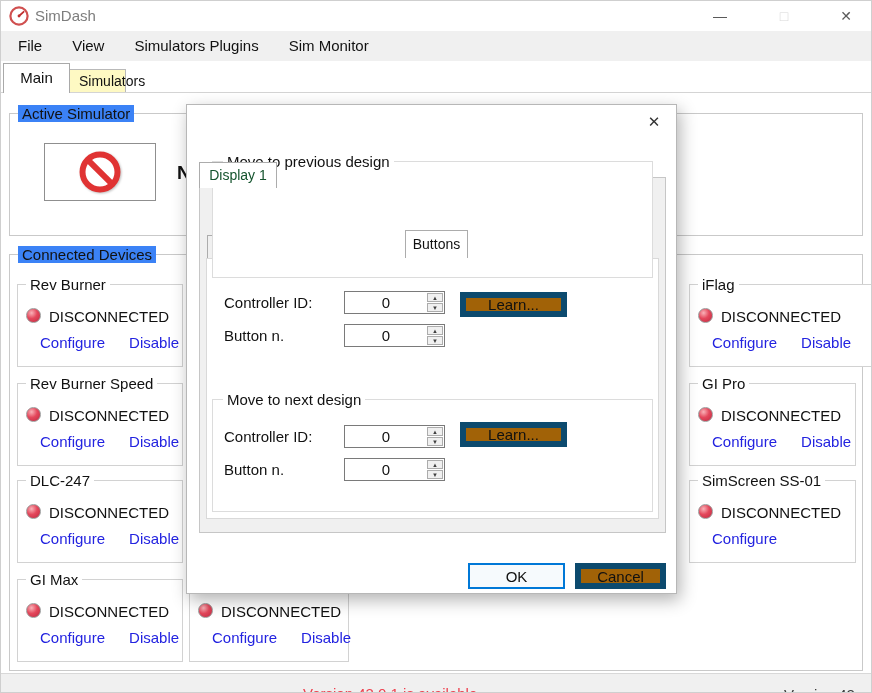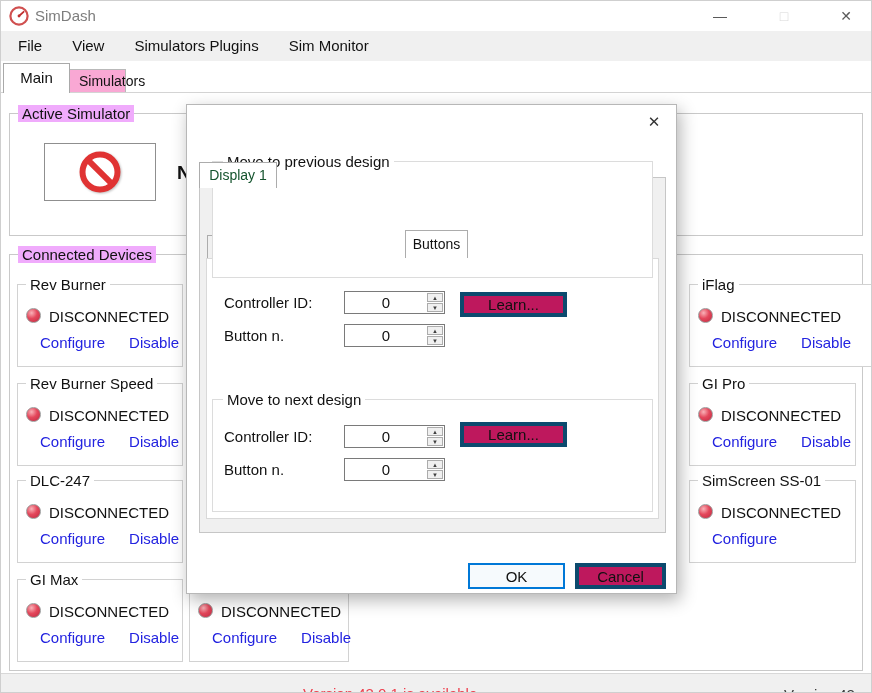--- a/index.html
+++ b/index.html
@@ -11,24 +11,24 @@
   .app-title{position:absolute;left:34px;top:6px;font-size:15px;color:#7d7d7d;}
   .winbtn{position:absolute;top:0;width:46px;height:30px;display:flex;align-items:center;justify-content:center;font-size:14px;color:#5a5a5a;}
   .winbtn.max{color:#d8d8d8;}
   
   .menubar{position:absolute;left:0;top:30px;width:100%;height:30px;background:#f0f0f0;display:flex;align-items:center;padding-left:2px;}
   .menu-item{padding:8px 15px;font-size:15px;color:#111;line-height:30px;}
   
   .tabline{position:absolute;left:0;top:91px;width:100%;height:1px;background:#d4d4d4;}
   .mtab{position:absolute;font-size:15px;color:#111;text-align:center;}
   .mtab.sel{left:2px;top:62px;width:67px;height:30px;background:#fff;border:1px solid #a9a9a9;border-bottom:none;line-height:28px;z-index:2;}
-  .mtab.unsel{left:49px;top:68px;width:76px;height:23px;background:#f9a8d4;border:1px solid #b9b9b9;border-bottom:none;line-height:22px;font-size:14px;padding-left:28px;}
+  .mtab.unsel{left:49px;top:68px;width:76px;height:23px;background:#fef9c3;border:1px solid #b9b9b9;border-bottom:none;line-height:22px;font-size:14px;padding-left:28px;}
   
   .group{position:absolute;border:1px solid #c9c9c9;background:transparent;}
-  .glabel{position:absolute;top:-9px;left:8px;background:#f0abfc;padding:0 4px;font-size:15px;color:#111;white-space:nowrap;}
+  .glabel{position:absolute;top:-9px;left:8px;background:#3b82f6;padding:0 4px;font-size:15px;color:#111;white-space:nowrap;}
   
   .simimg{position:absolute;left:34px;top:29px;width:112px;height:58px;border:1px solid #8f8f8f;background:#fff;display:flex;align-items:center;justify-content:center;}
   .nosim-text{position:absolute;left:167px;top:48px;font-size:19px;font-weight:bold;color:#111;}
   
   .panel{position:absolute;width:166px;height:83px;border:1px solid #d2d2d2;background:#fff;}
   .ptitle{position:absolute;top:-9px;left:8px;background:#fff;padding:0 4px;font-size:15px;color:#111;white-space:nowrap;}
   .led{position:absolute;left:8px;top:23px;width:15px;height:15px;border-radius:50%;border:1px solid #9a9a9a;background:radial-gradient(circle at 35% 30%,#f9b2b8 0%,#e4485c 45%,#c02840 100%);}
   .pstatus{position:absolute;left:31px;top:23px;font-size:15px;color:#111;}
   .plinks{position:absolute;left:22px;top:49px;display:flex;gap:24px;}
   .plink{font-size:15px;color:#2323e0;cursor:pointer;}
@@ -47,21 +47,21 @@
   .itab{position:absolute;font-size:14px;color:#111;text-align:center;background:#f0f0f0;border:1px solid #acacac;border-bottom:none;height:23px;line-height:22px;top:130px;}
   .itab.sel{top:125px;height:28px;line-height:27px;background:#fff;z-index:4;font-size:14px;}
   .ipage{position:absolute;left:19px;top:153px;width:453px;height:261px;background:#fff;border:1px solid #d9d9d9;}
   .dgroup{position:absolute;left:25px;width:441px;border:1px solid #dcdcdc;background:#fff;}
   .dgroup .glabel{background:#fff;}
   .frow-label{position:absolute;font-size:15px;color:#111;}
   .spin{position:absolute;width:101px;height:23px;border:1px solid #7a7a7a;background:#fff;display:flex;}
   .spin-val{flex:1;text-align:center;line-height:21px;font-size:15px;color:#111;}
   .spin-btns{width:17px;display:flex;flex-direction:column;gap:1px;padding:1px 1px 1px 0;}
   .spin-b{flex:1;background:#f0f0f0;border:1px solid #acacac;font-size:6px;color:#404040;display:flex;align-items:center;justify-content:center;}
-  .btn{position:absolute;background:#be185d;border:4px solid #0c4a6e;font-size:15px;color:#111;display:flex;align-items:center;justify-content:center;}
+  .btn{position:absolute;background:#a16207;border:6px solid #0c4a6e;font-size:15px;color:#111;display:flex;align-items:center;justify-content:center;}
   .btn.ok{background:#f6fafd;border:2px solid #0078d7;}
 </style>
 </head>
 <body>
 
 <div id="win">
 
   <div class="titlebar">
     <svg class="app-icon" viewBox="0 0 20 20">
       <circle cx="10" cy="10" r="8.6" fill="#ffffff" stroke="#d05050" stroke-width="2.2"></circle>

